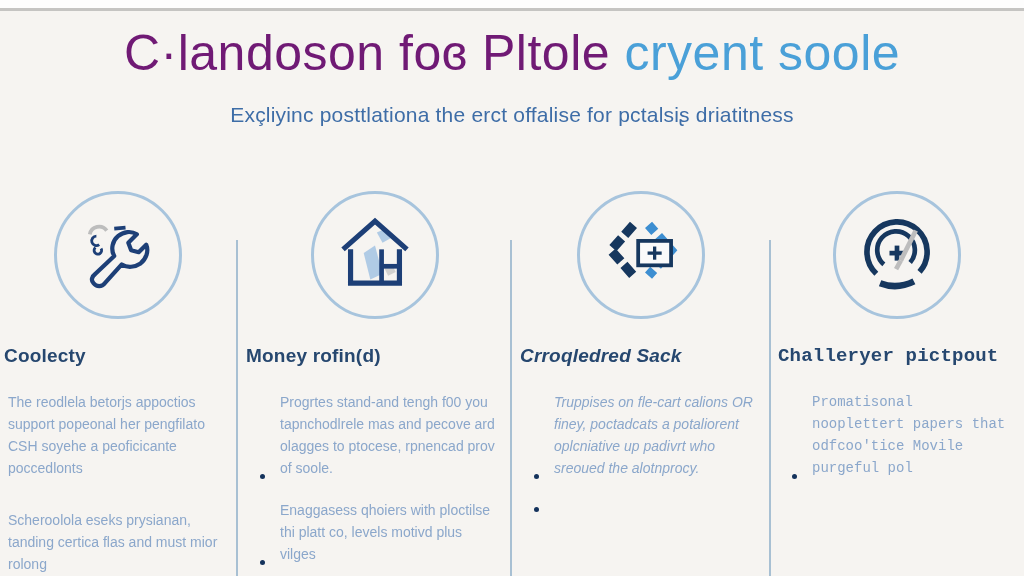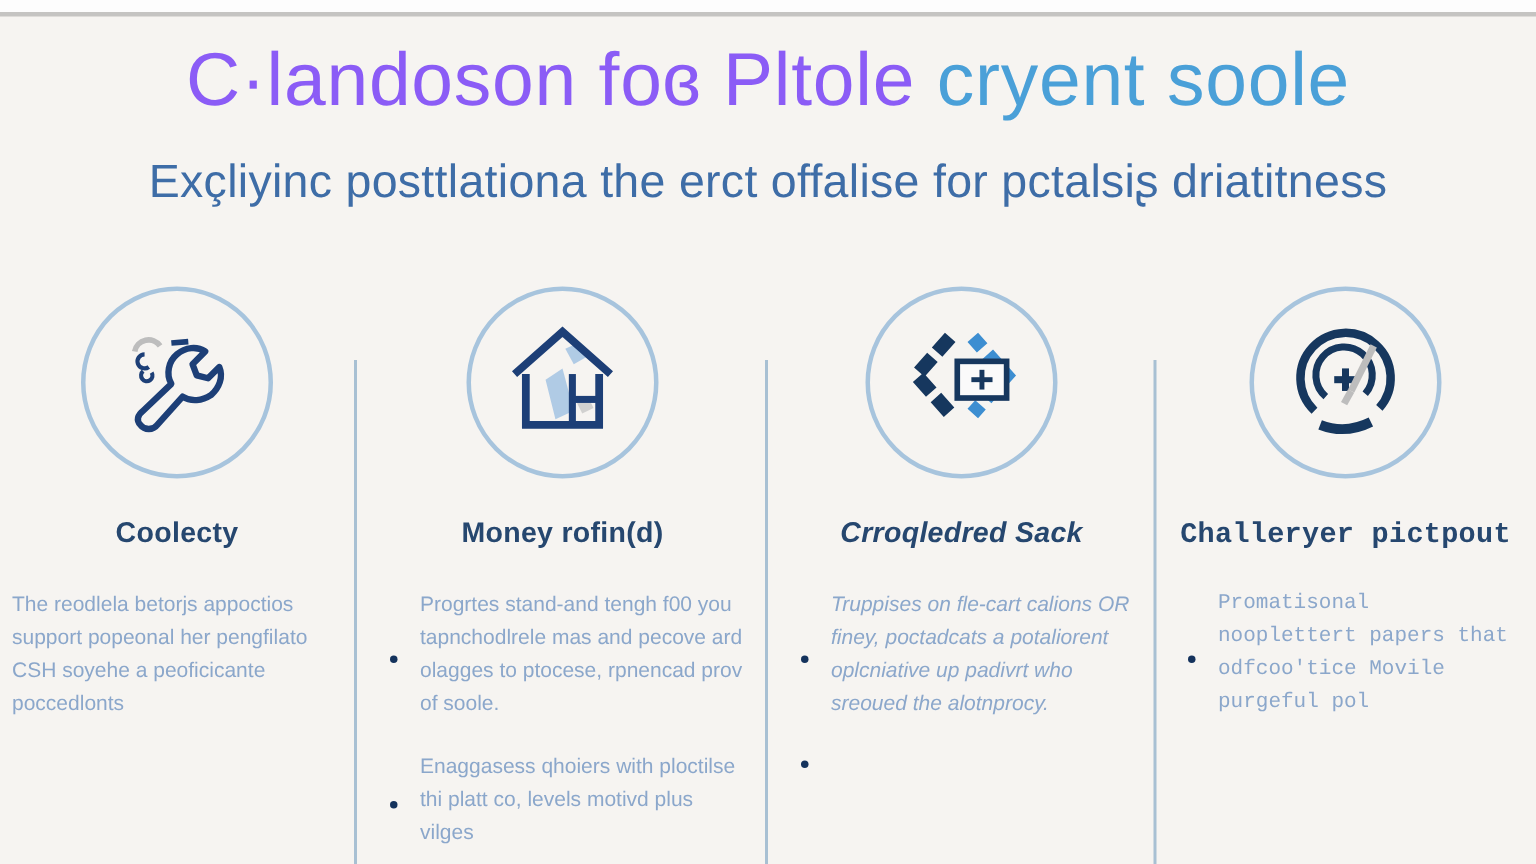--- a/index.html
+++ b/index.html
@@ -10,26 +10,26 @@
     position:relative; width:1024px; height:576px;
     background:#f6f4f1; overflow:hidden;
   }
   .top-strip{ position:absolute; top:0; left:0; width:100%; height:8px; background:#fdfdfd; }
   .top-line{ position:absolute; top:8px; left:0; width:100%; height:3px; background:#c5c4c2; }
 
   .title{
     position:absolute; top:24px; left:0; right:0;
     text-align:center; font-size:50px; letter-spacing:.5px; white-space:nowrap;
   }
-  .title .dark{ color:#8b5cf6; }
+  .title .dark{ color:#701a75; }
   .title .light{ color:#4aa0d8; }
 
   .subtitle{
     position:absolute; top:103px; left:0; right:0;
-    text-align:center; font-size:31px; color:#3e6da7; letter-spacing:.2px;
+    text-align:center; font-size:21px; color:#3e6da7; letter-spacing:.2px;
   }
 
   .divider{
     position:absolute; top:240px; bottom:0; width:2px; background:#a8c0d3;
   }
   #div1{ left:236px; } #div2{ left:510px; } #div3{ left:769px; }
 
   .col{ position:absolute; top:185px; bottom:0; }
   #col1{ left:4px;   width:228px; }
   #col2{ left:246px; width:258px; }
@@ -38,30 +38,30 @@
 
   .icon-circle{
     width:128px; height:128px; margin:6px auto 0;
     border:3px solid #a7c4dd; border-radius:50%;
     display:flex; align-items:center; justify-content:center;
     background:transparent;
   }
   .icon-circle svg{ width:94px; height:94px; }
 
   .col-header{
-    margin-top:26px; text-align:center;
+    margin-top:26px; text-align:left;
     font-size:19px; font-weight:bold; color:#26476f; letter-spacing:.2px;
   }
 
   .col-body{ margin-top:24px; padding:0 6px 0 4px; }
   .para{
     font-size:14px; line-height:22px; color:#8ba7cb; margin-bottom:30px;
   }
   .bullet-item{
-    display:flex; align-items:center; margin-bottom:20px;
+    display:flex; align-items:flex-end; margin-bottom:20px;
   }
   .bullet-dot{
     flex:0 0 auto; width:5px; height:5px; border-radius:50%;
     background:#14325c; margin:8px 15px 0 10px;
   }
   .bullet-text{
     flex:1; font-size:14px; line-height:22px; color:#8ba7cb;
   }
 </style>
 </head>
@@ -88,20 +88,21 @@
         <path d="M20 28 A10 10 0 0 1 38 24" stroke="#bdbdbd" stroke-width="4" fill="none"></path>
         <path d="M27 30 a5 5 0 1 0 3 9" stroke="#1d3f77" stroke-width="3" fill="none"></path>
         <path d="M26 42 a4 4 0 1 0 6 1" stroke="#1d3f77" stroke-width="3" fill="none"></path>
         <line x1="46" y1="22" x2="58" y2="21" stroke="#1d3f77" stroke-width="4"></line>
         <path d="M26 70 L46 51 C42 44 44 35 50 30 C56 25 64 24 70 28 L61 37 L64 45 L72 47 L80 39 C83 46 80 54 74 59 C68 63 60 64 54 60 L36 80 C33 84 27 84 24 80 C21 77 22 73 26 70 Z" stroke="#1d3f77" stroke-width="4.5" fill="none" stroke-linejoin="round"></path>
       </svg>
     </div>
     <div class="col-header">Coolecty</div>
     <div class="col-body">
       <div class="para">The reodlela betorjs appoctios support popeonal her pengfilato CSH soyehe a peoficicante poccedlonts</div>
+      <div class="para">Scheroolola eseks prysianan, tanding certica flas and must mior rolong</div>
     </div>
   </div>
 
   <div class="col" id="col2">
     <div class="icon-circle">
       <svg viewBox="0 0 100 100">
         <polygon points="38,48 50,40 58,70 45,76" fill="#a3c3e3" opacity="0.85"></polygon>
         <polygon points="52,26 61,22 67,32 58,37" fill="#a3c3e3" opacity="0.85"></polygon>
         <polygon points="60,64 68,60 72,68 64,72" fill="#c2c2c2" opacity="0.7"></polygon>
         <path d="M16 44 L50 14 L84 44" stroke="#1d3f77" stroke-width="5.5" fill="none"></path>

